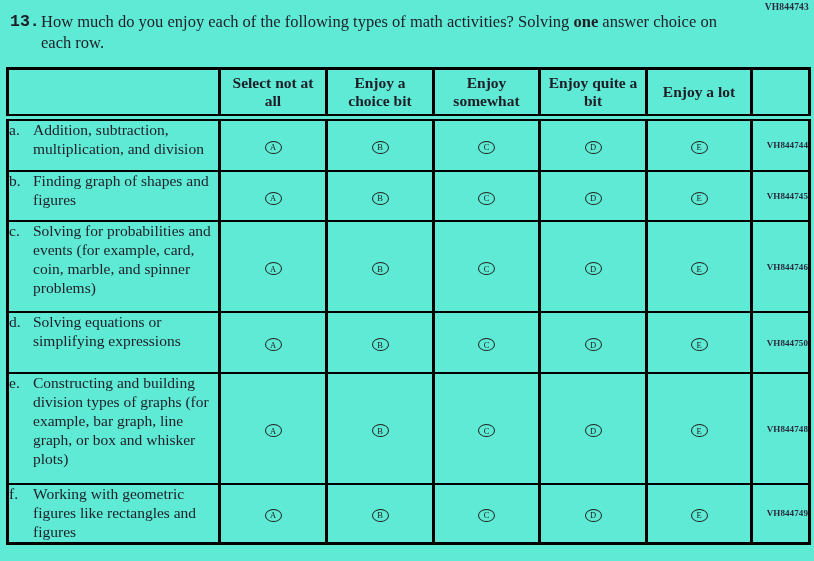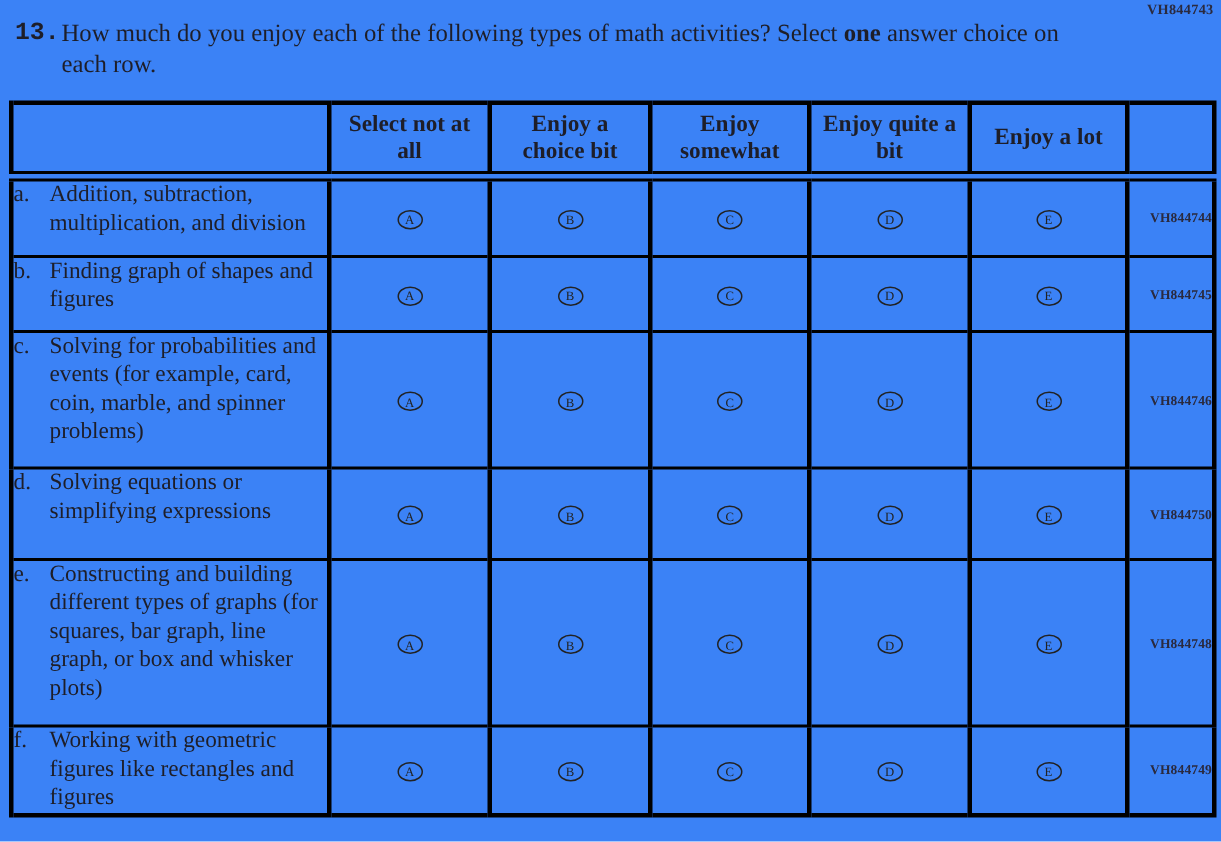--- a/index.html
+++ b/index.html
@@ -1,21 +1,21 @@
 <!DOCTYPE html>
 <html><head>
 <meta charset="utf-8">
 <style>
   * { margin: 0; padding: 0; box-sizing: border-box; }
   html, body { background: #ffffff; }
   .page {
     position: relative;
     width: 814px;
     height: 561px;
-    background: #3b82f6;
+    background: #5eead4;
     font-family: "Liberation Serif", "DejaVu Serif", serif;
     color: #1e1e28;
     overflow: hidden;
   }
   .page-code {
     position: absolute;
     top: 2px;
     right: 5px;
     font-size: 9.5px;
     font-weight: bold;
@@ -115,21 +115,21 @@
 </style>
 </head>
 <body>
 
 <div class="page">
 
   <div class="page-code">VH844743</div>
 
   <div class="question">
     <div class="q-number">13.</div>
-    <div class="q-text"><span>How much do you enjoy each of the following types of math activities? Select </span><b>one</b><span> answer choice on each row.</span></div>
+    <div class="q-text"><span>How much do you enjoy each of the following types of math activities? Solving </span><b>one</b><span> answer choice on each row.</span></div>
   </div>
 
   <table class="matrix">
     <colgroup>
       <col style="width:212px">
       <col style="width:107px">
       <col style="width:107px">
       <col style="width:106px">
       <col style="width:107px">
       <col style="width:105px">
@@ -202,21 +202,21 @@
           <td class="option-cell"><span class="bubble">B</span></td>
           <td class="option-cell"><span class="bubble">C</span></td>
           <td class="option-cell"><span class="bubble">D</span></td>
           <td class="option-cell"><span class="bubble">E</span></td>
           <td class="code-cell">VH844750</td>
     </tr>
         <tr>
       <td class="label-cell">
         <div class="label-wrap">
           <span class="row-letter">e.</span>
-          <span class="row-label">Constructing and building different types of graphs (for squares, bar graph, line graph, or box and whisker plots)</span>
+          <span class="row-label">Constructing and building division types of graphs (for example, bar graph, line graph, or box and whisker plots)</span>
         </div>
       </td>
       <td class="option-cell"><span class="bubble">A</span></td>
           <td class="option-cell"><span class="bubble">B</span></td>
           <td class="option-cell"><span class="bubble">C</span></td>
           <td class="option-cell"><span class="bubble">D</span></td>
           <td class="option-cell"><span class="bubble">E</span></td>
           <td class="code-cell">VH844748</td>
     </tr>
         <tr>

